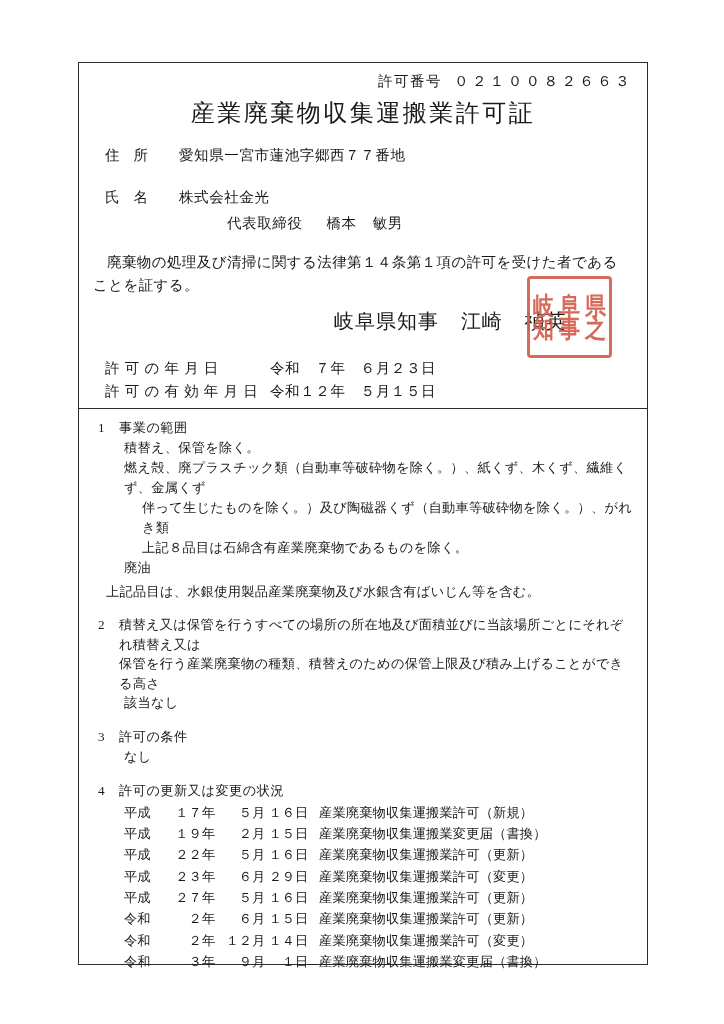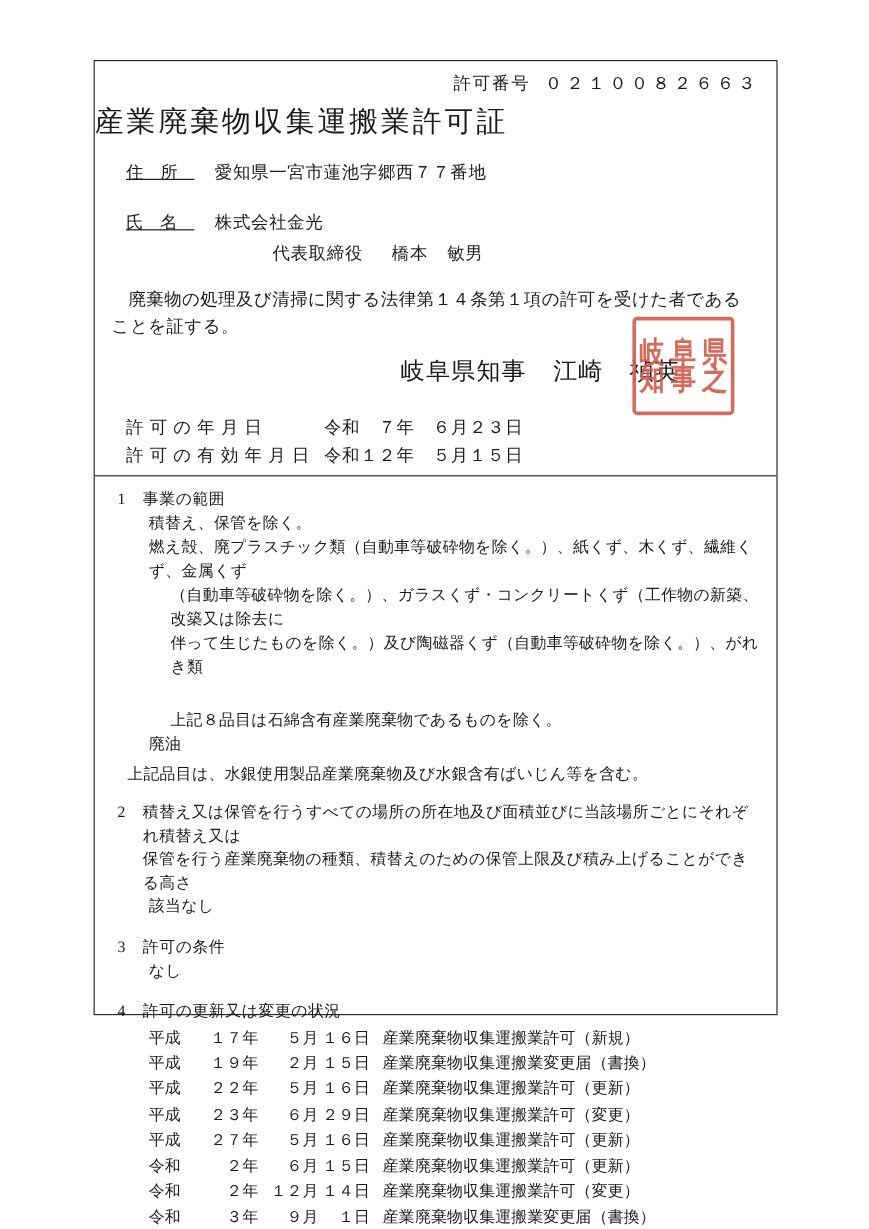--- a/index.html
+++ b/index.html
@@ -13,23 +13,23 @@
     position: relative;
     font-family: "Liberation Serif", "DejaVu Serif", serif;
     color: #1a1a1a;
     overflow: hidden;
   }
 
   
   #cert-frame {
     position: absolute;
     left: 78px;
-    top: 50px;
+    top: 62px;
     width: 570px;
-    height: 796px;
+    height: 903px;
     border: 1.6px solid #2b2b2b;
     box-sizing: border-box;
     background: #fff;
   }
 
   
   #header-block {
     position: absolute;
     left: 0;
     top: 0;
@@ -47,35 +47,35 @@
     letter-spacing: 0.5px;
     white-space: nowrap;
   }
   .permit-no-row .pn-label { letter-spacing: 1.5px; }
   .permit-no-row .pn-value { letter-spacing: 3.4px; margin-left: 12px; }
 
   #doc-title {
     position: absolute;
     left: 0; right: 0;
     top: 34px;
+    text-align: center;
     font-size: 24px;
     letter-spacing: 2.5px;
     font-weight: 400;
   }
 
   .field-row {
     position: absolute;
     font-size: 14.5px;
     white-space: nowrap;
   }
   .field-label {
     display: inline-block;
     width: 74px;
     letter-spacing: 14px;
-    text-decoration: underline;
   }
   .field-value { letter-spacing: 0.6px; }
 
   #addr-row   { left: 26px; top: 83px; }
   #name-row   { left: 26px; top: 125px; }
   #rep-row    { left: 100px; top: 151px; font-size: 14.5px; letter-spacing: 0.6px; position:absolute; white-space:nowrap;}
   .rep-title { letter-spacing: 0.6px; margin-left: 48px; }
   .rep-name  { margin-left: 24px; letter-spacing: 0.6px; }
   .rep-given { margin-left: 16px; }
 
@@ -169,21 +169,21 @@
     box-sizing: border-box;
   }
   .sec-title { letter-spacing: 0.5px; }
   .sec-title-wrap {
     letter-spacing: 0.3px;
     white-space: normal;
     line-height: 1.48;
   }
   .sec-body { padding-left: 31px; letter-spacing: 0.3px; }
   .sec-body .indent1 { display: block; }
-  .sec-body .indent2 { display: block; padding-left: 18px; margin-top: 24px; }
+  .sec-body .indent2 { display: block; padding-left: 18px; }
   .wrapline { display: block; }
   .wrapline.hang { padding-left: 18px; }
 
   #sec1-waste { line-height: 1.52; }
   #sec1-total {
     text-align: right;
     padding-right: 26px;
     letter-spacing: 0.5px;
     margin-top: 6px;
   }
@@ -280,21 +280,20 @@
 
     <div class="section" id="sec1">
       <div class="sec-head">
         <span class="sec-num">1</span>
         <span class="sec-title">事業の範囲</span>
       </div>
       <div class="sec-body">
         <span class="indent1">積替え、保管を除く。</span>
         <div id="sec1-waste">
           <span class="wrapline">燃え殻、廃プラスチック類（自動車等破砕物を除く。）、紙くず、木くず、繊維くず、金属くず</span>
-          <span class="wrapline hang">（自動車等破砕物を除く。）、ガラスくず・コンクリートくず（工作物の新築、改築又は除去に</span>
           <span class="wrapline hang">伴って生じたものを除く。）及び陶磁器くず（自動車等破砕物を除く。）、がれき類</span>
         </div>
         <span class="indent2">上記８品目は石綿含有産業廃棄物であるものを除く。</span>
         <span class="indent1">廃油</span>
       </div>
       <div id="sec1-mercury">上記品目は、水銀使用製品産業廃棄物及び水銀含有ばいじん等を含む。</div>
     </div>
 
     <div class="section" id="sec2">
       <div class="sec-head">

